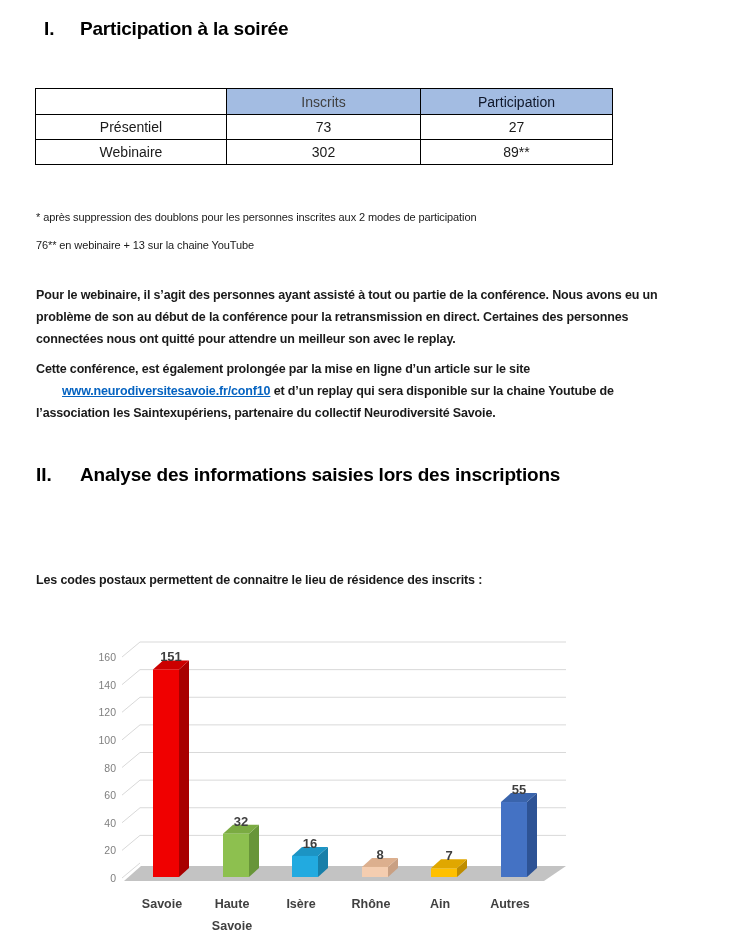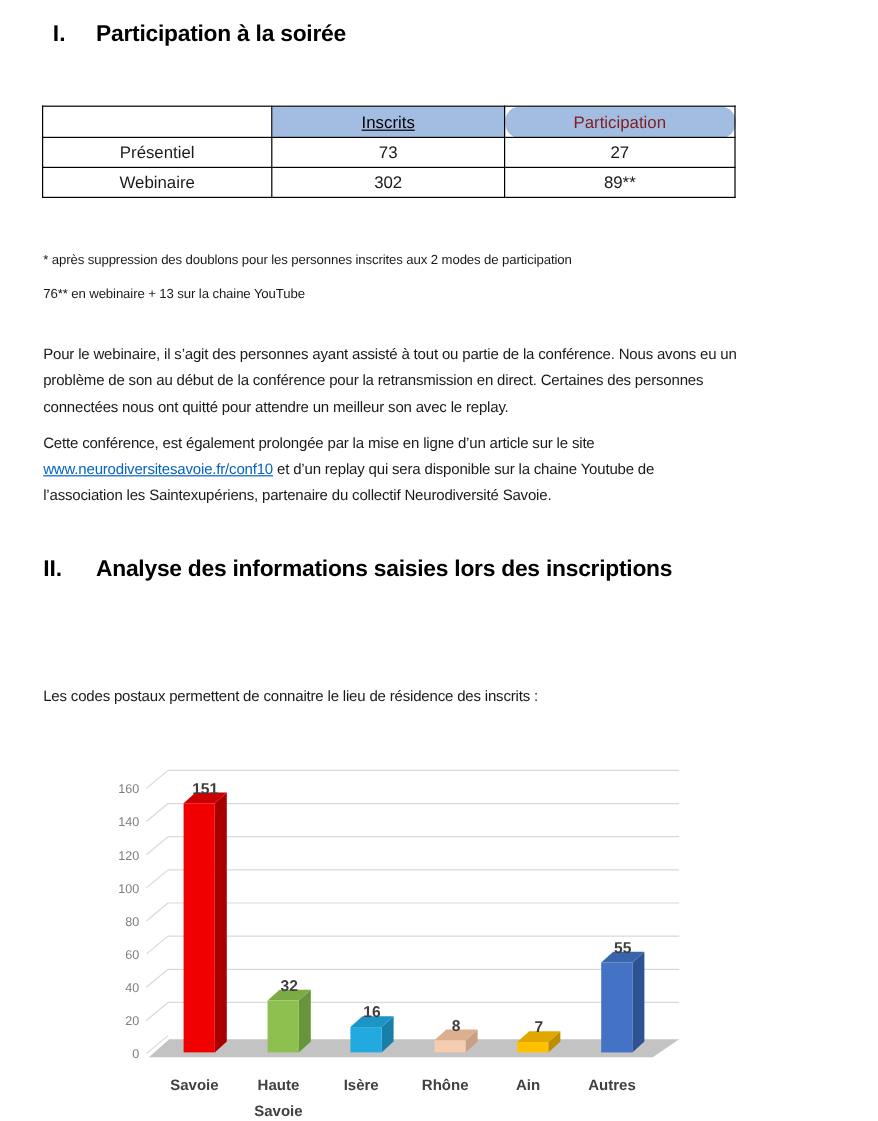--- a/index.html
+++ b/index.html
@@ -10,37 +10,37 @@
   }
   .abs{position:absolute;}
   .heading{font-size:19px;font-weight:bold;color:#000;letter-spacing:-0.2px;white-space:nowrap;}
   .hnum{position:absolute;font-size:19px;font-weight:bold;color:#000;}
   
   table.ptable{border-collapse:collapse;table-layout:fixed;width:574px;font-size:14px;}
   table.ptable td,table.ptable th{border:1px solid #000;text-align:center;padding:0;vertical-align:middle;font-weight:normal;}
   table.ptable th{height:25px;}
   table.ptable td{height:24px;}
   .note{font-size:11px;letter-spacing:-0.1px;white-space:nowrap;color:#1a1a1a;}
-  .para{font-size:12.5px;letter-spacing:-0.15px;color:#1a1a1a;}
+  .para{font-size:12.5px;letter-spacing:-0.15px;color:#1a1a1a;font-weight:bold;}
   .para .pline{height:22px;line-height:22px;white-space:nowrap;}
-  .doc-link{text-decoration:underline;cursor:pointer;}
+  .doc-link{text-decoration:underline;cursor:pointer;margin-left:26px;}
 </style>
 </head>
 <body>
 
 <span class="hnum" style="left:44px;top:18px;">I.</span>
 <div class="abs heading" style="left:80px;top:18px;">Participation à la soirée</div>
 
 <div class="abs" style="left:35px;top:88px;">
   <table class="ptable">
     <tbody>
         <tr>
       <th style="width:190px;"></th>
-      <th style="width: 193px; background: rgb(163, 188, 226); color: #000000; text-decoration: underline;" class="hd">Inscrits</th>
-      <th style="width: 191px; background: rgb(163, 188, 226); color: #7f1d1d; border-radius: 12px;" class="hd">Participation</th>
+      <th style="width: 193px; background: rgb(163, 188, 226); color: #404040;" class="hd">Inscrits</th>
+      <th style="width: 191px; background: rgb(163, 188, 226); color: #0f172a;" class="hd">Participation</th>
     </tr>
     <tr>
       <td>Présentiel</td>
       <td>73</td>
       <td>27</td>
     </tr>
     <tr>
       <td>Webinaire</td>
       <td>302</td>
       <td>89**</td>

